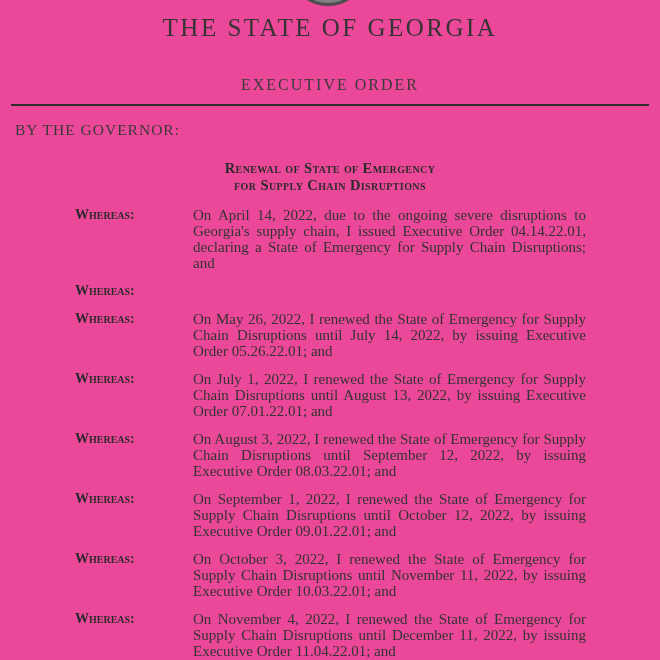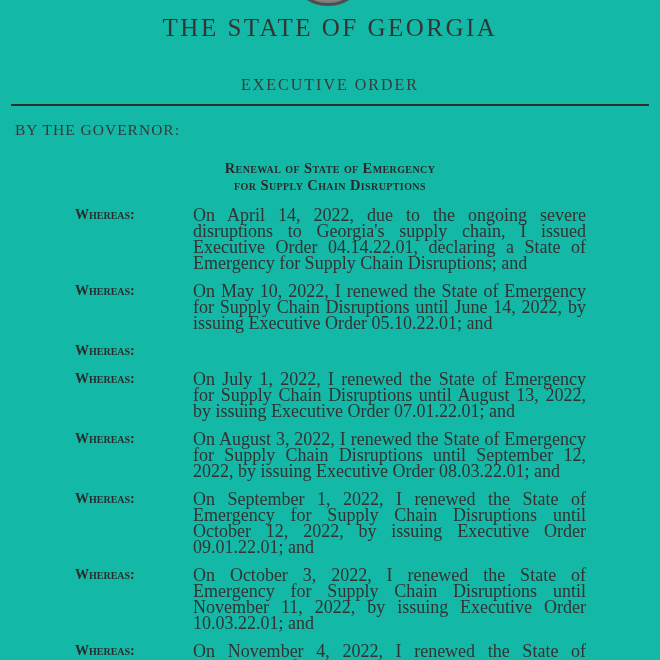--- a/index.html
+++ b/index.html
@@ -1,20 +1,20 @@
 <!DOCTYPE html>
 <html><head>
 <meta charset="utf-8">
 <style>
   html, body { margin: 0; padding: 0; background: #ffffff; }
   .page {
     position: relative;
     width: 660px;
     height: 660px;
-    background: #14b8a6;
+    background: #ec4899;
     overflow: hidden;
     font-family: "Liberation Serif", serif;
     color: #2e2e2e;
     box-sizing: border-box;
   }
   .seal {
     position: absolute;
     top: -49px;
     left: 294px;
     width: 68px;
@@ -77,21 +77,21 @@
     width: 118px;
     font-weight: bold;
     font-variant: small-caps;
     font-size: 14px;
     line-height: 16px;
     color: #2b2b2b;
   }
   .clause-text {
     flex: 1;
     text-align: justify;
-    font-size: 18px;
+    font-size: 15px;
     line-height: 16px;
     color: #333333;
   }
 </style>
 </head>
 <body>
 
 <div class="page">
 
   <div class="seal"></div>
@@ -111,25 +111,25 @@
 
   <div class="clauses">
 
     <div class="clause-row">
       <div class="clause-label">Whereas:</div>
       <div class="clause-text">On April 14, 2022, due to the ongoing severe disruptions to Georgia's supply chain, I issued Executive Order 04.14.22.01, declaring a State of Emergency for Supply Chain Disruptions; and</div>
     </div>
 
     <div class="clause-row">
       <div class="clause-label">Whereas:</div>
-      <div class="clause-text">On May 10, 2022, I renewed the State of Emergency for Supply Chain Disruptions until June 14, 2022, by issuing Executive Order 05.10.22.01; and</div>
     </div>
 
     <div class="clause-row">
       <div class="clause-label">Whereas:</div>
+      <div class="clause-text">On May 26, 2022, I renewed the State of Emergency for Supply Chain Disruptions until July 14, 2022, by issuing Executive Order 05.26.22.01; and</div>
     </div>
 
     <div class="clause-row">
       <div class="clause-label">Whereas:</div>
       <div class="clause-text">On July 1, 2022, I renewed the State of Emergency for Supply Chain Disruptions until August 13, 2022, by issuing Executive Order 07.01.22.01; and</div>
     </div>
 
     <div class="clause-row">
       <div class="clause-label">Whereas:</div>
       <div class="clause-text">On August 3, 2022, I renewed the State of Emergency for Supply Chain Disruptions until September 12, 2022, by issuing Executive Order 08.03.22.01; and</div>

